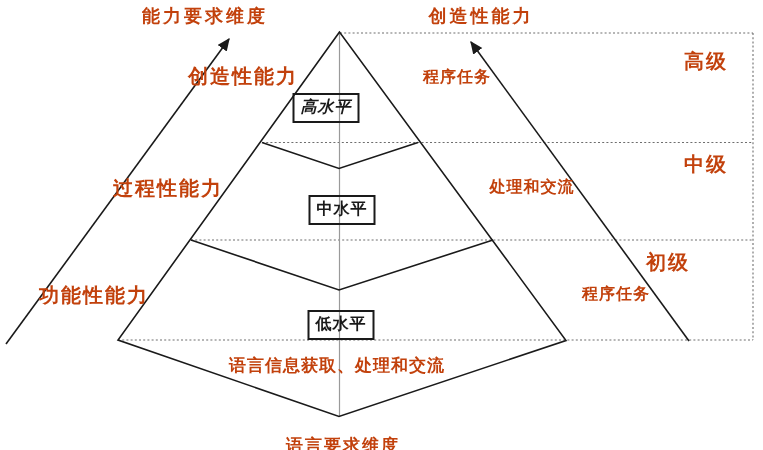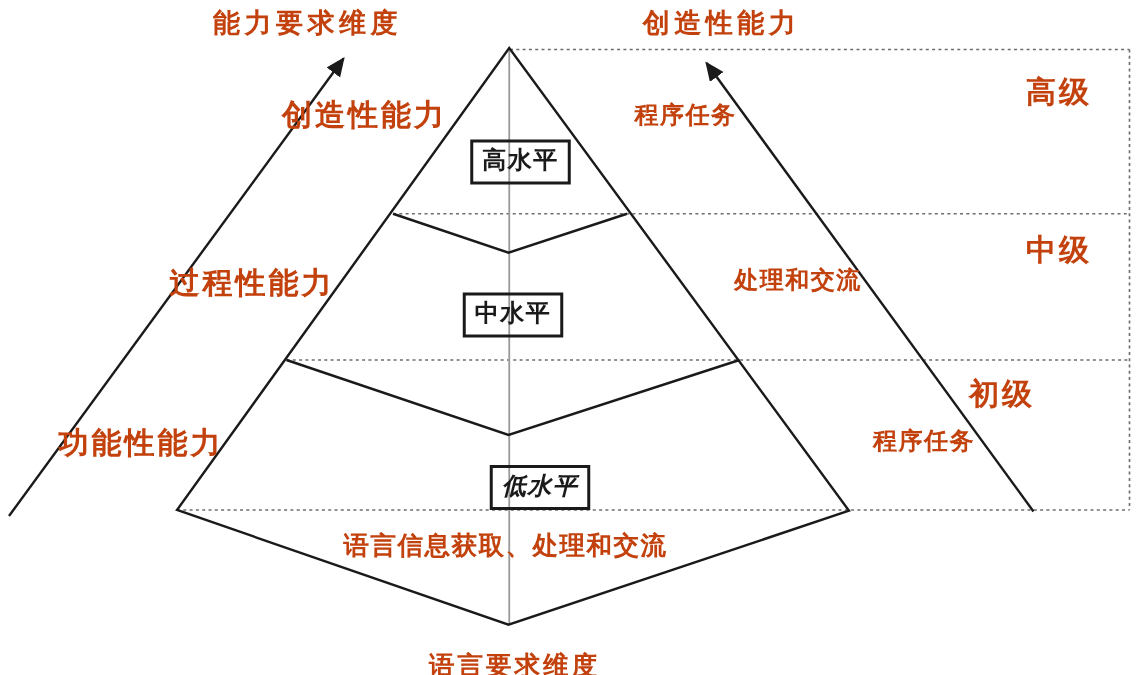--- a/index.html
+++ b/index.html
@@ -79,22 +79,22 @@
 
   <div class="lbl side-lbl" style="left:243px; top:76px;">创造性能力</div>
   <div class="lbl side-lbl" style="left:168px; top:188px;">过程性能力</div>
   <div class="lbl side-lbl" style="left:94px; top:295px;">功能性能力</div>
 
   <div class="lbl task-lbl" style="left:457px; top:77px;">程序任务</div>
   <div class="lbl task-lbl" style="left:532px; top:187px;">处理和交流</div>
   <div class="lbl task-lbl" style="left:616px; top:294px;">程序任务</div>
 
   <div class="lbl grade-lbl" style="left:706px; top:61px;">高级</div>
-  <div class="lbl grade-lbl" style="left:706px; top:166px;">中级</div>
+  <div class="lbl grade-lbl" style="left:706px; top:166px;font-family:Liberation Mono, monospace;">中级</div>
   <div class="lbl grade-lbl" style="left:668px; top:262px;">初级</div>
 
-  <div class="level-box" style="left:347px; top:108px;">高水平</div>
+  <div class="level-box" style="left:326px; top:108px;font-style:italic;">高水平</div>
   <div class="level-box" style="left:342px; top:210px;">中水平</div>
-  <div class="level-box" style="left:360px; top:325px;font-style:italic;">低水平</div>
+  <div class="level-box" style="left:341px; top:325px;">低水平</div>
 
   <div class="lbl band-lbl" style="left:337px; top:365px;">语言信息获取、处理和交流</div>
 
 </div>
 
 </body></html>

